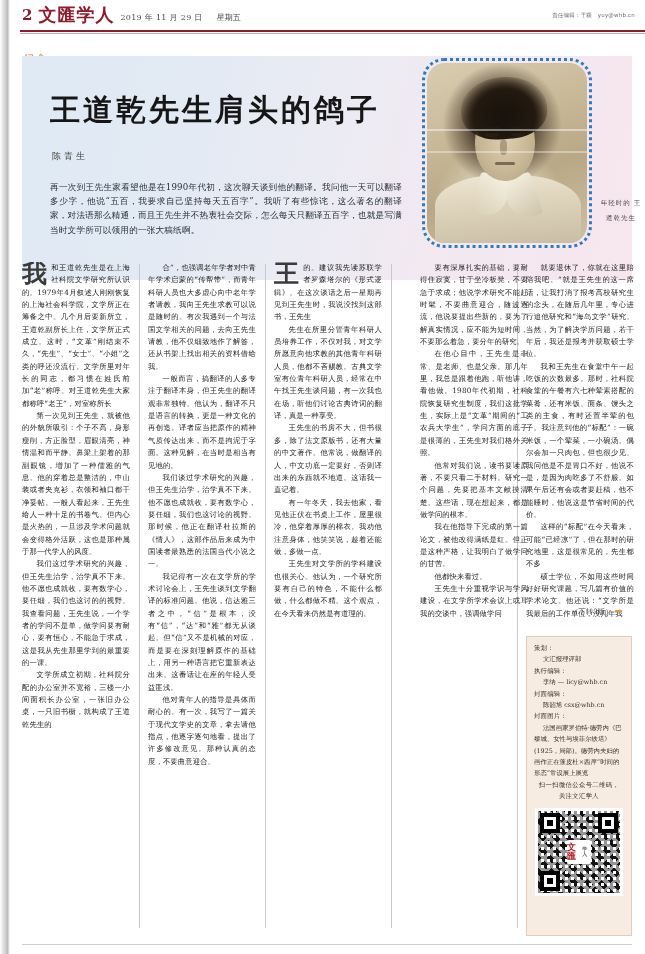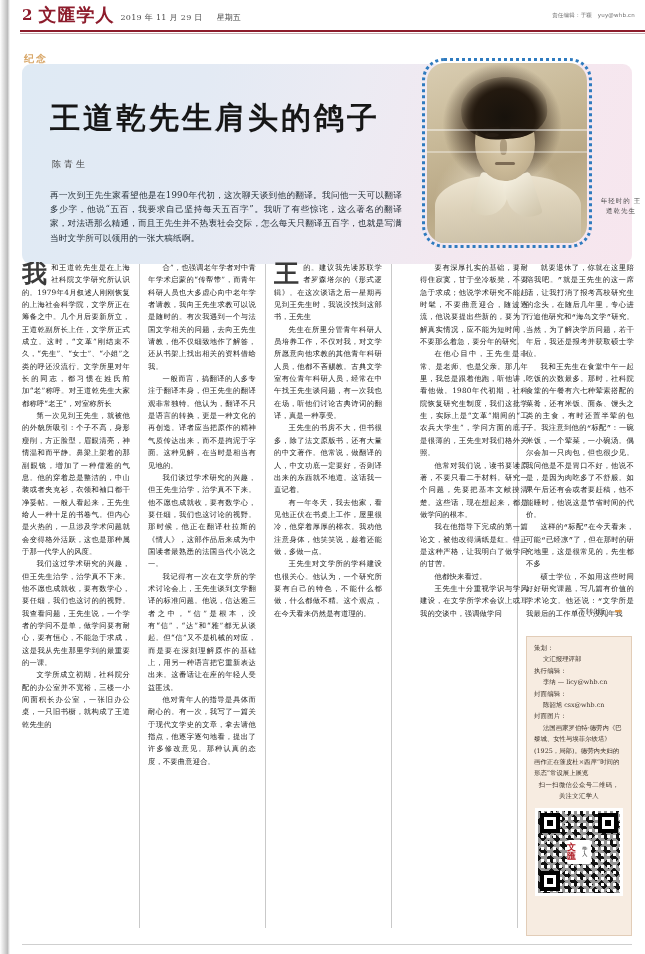--- a/index.html
+++ b/index.html
@@ -54,23 +54,22 @@
     position:absolute;left:10px;top:32.5px;width:625px;height:.7px;background:#c7a9ad;
   }
   
   .section-tag{
     position:absolute;left:14px;top:52px;
     font-family:"DejaVu Serif","Liberation Serif",serif;
     font-size:10px;font-weight:bold;color:#d9a86a;letter-spacing:2px;
   }
   
   .banner{
-    position:absolute;left:12px;top:64px;width:610px;height:200px;
+    position:absolute;left:12px;top:56px;width:610px;height:224px;
     background:linear-gradient(105deg,#dfeaf4 0%,#e3eaf4 28%,#ecebf3 52%,#f3e8f0 72%,#f7e6ee 100%);
-    border-radius:9px;
   }
   .headline{
     position:absolute;left:28px;top:34px;
     font-family:"DejaVu Serif","Liberation Serif",serif;
     font-size:30px;font-weight:bold;color:#161616;letter-spacing:3px;
     white-space:nowrap;
   }
   .byline{
     position:absolute;left:30px;top:94px;
     font-family:"DejaVu Serif","Liberation Serif",serif;
@@ -135,40 +134,40 @@
     position:absolute;left:0;top:66px;width:160px;height:2px;
     background:rgba(255,255,255,.45);
   }
   .ph-scratch2{
     position:absolute;left:0;top:88px;width:160px;height:1.5px;
     background:rgba(255,255,255,.35);
   }
   .photo-caption{
     position:absolute;left:588px;top:196px;width:46px;
     font-family:"DejaVu Serif","Liberation Serif",serif;
-    font-size:6.5px;line-height:10px;color:#4a4a4a;text-align:center;letter-spacing:1px;
+    font-size:6.5px;line-height:15px;color:#4a4a4a;text-align:center;letter-spacing:1px;
   }
   
   .body-area{
     position:absolute;left:12px;top:262px;width:610px;height:668px;
   }
   .col{
     position:absolute;top:0;width:108px;height:668px;
     font-family:"DejaVu Serif","Liberation Serif",serif;
     font-size:7.3px;line-height:12.35px;color:#222;
     text-align:justify;text-justify:inter-character;letter-spacing:.15px;
     overflow:hidden;
   }
   .col p{margin:0;text-indent:2em;}
   .col p.noind{text-indent:0;}
   .c1{left:0;}
   .c2{left:126px;}
   .c3{left:252px;}
   .c4{left:382px;margin-left:16px;}
-  .c5{left:504px;font-family:Liberation Mono, monospace;}
+  .c5{left:504px;}
   .vline{
     position:absolute;top:2px;width:.7px;height:664px;background:#c9c9c9;
   }
   .v1{left:117px;} .v2{left:243px;} .v3{left:369px;} .v4{left:495px;}
   .dropcap{
     float:left;
     font-family:"DejaVu Serif","Liberation Serif",serif;
     font-size:25px;font-weight:bold;line-height:24px;
     color:#3a3a3a;margin:0 4px 0 0;
   }

